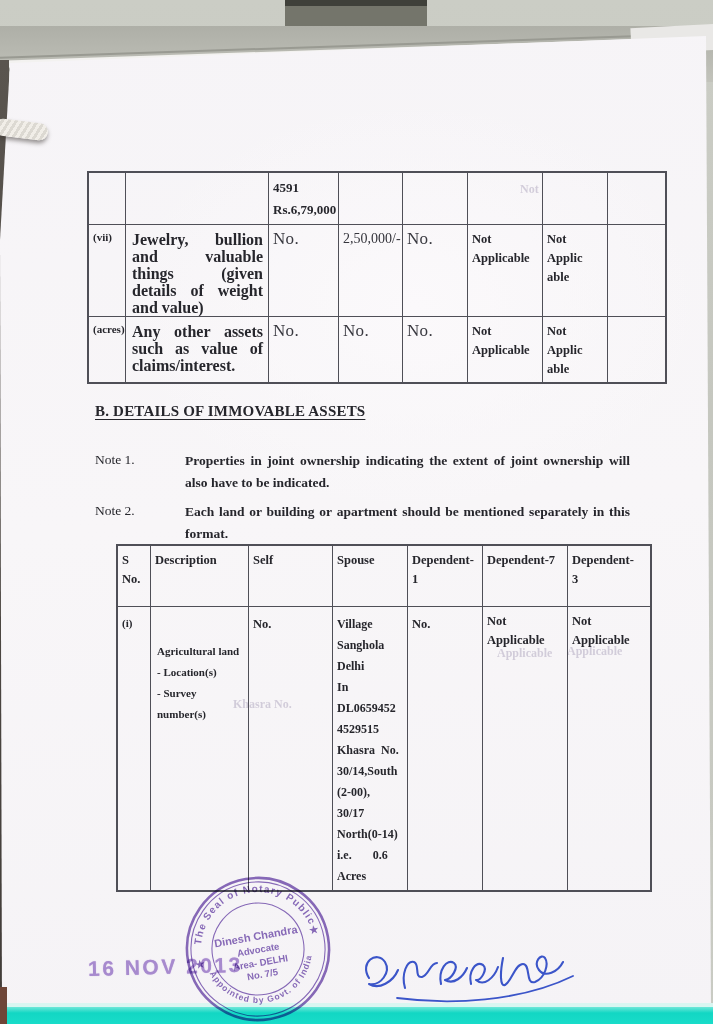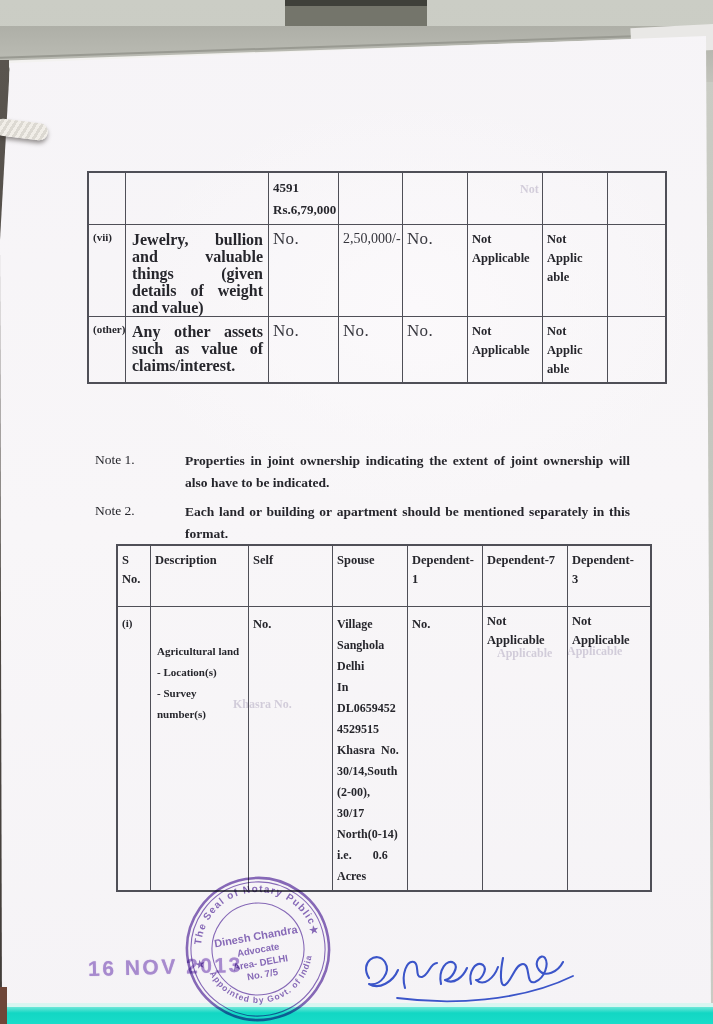--- a/index.html
+++ b/index.html
@@ -117,35 +117,36 @@
       <td class="mid">2,50,000/-</td>
       <td class="big">No.</td>
       <td class="na lines">Not
 Applicable</td>
       <td class="na lines">Not
 Applic
 able</td>
       <td></td>
     </tr>
     <tr style="height:50px">
-      <td class="sn">(other)</td>
+      <td class="sn">(acres)</td>
       <td class="descr">Any other assets such as value of claims/interest.</td>
       <td class="big">No.</td>
       <td class="big">No.</td>
       <td class="big">No.</td>
       <td class="na lines">Not
 Applicable</td>
       <td class="na lines">Not
 Applic
 able</td>
       <td></td>
     </tr>
   </tbody>
     </table>
 
+  <div class="heading">B. DETAILS OF IMMOVABLE ASSETS</div>
   <div class="note-label" style="top:452px;">Note 1.</div>
   <div class="note-text" style="top:450px;">Properties in joint ownership indicating the extent of joint ownership will also have to be indicated.</div>
   <div class="note-label" style="top:503px;">Note 2.</div>
   <div class="note-text" style="top:501px;">Each land or building or apartment should be mentioned separately in this format.</div>
 
   <table class="t2">
     <colgroup>
       <col style="width:33px">
         <col style="width:98px">
         <col style="width:84px">

